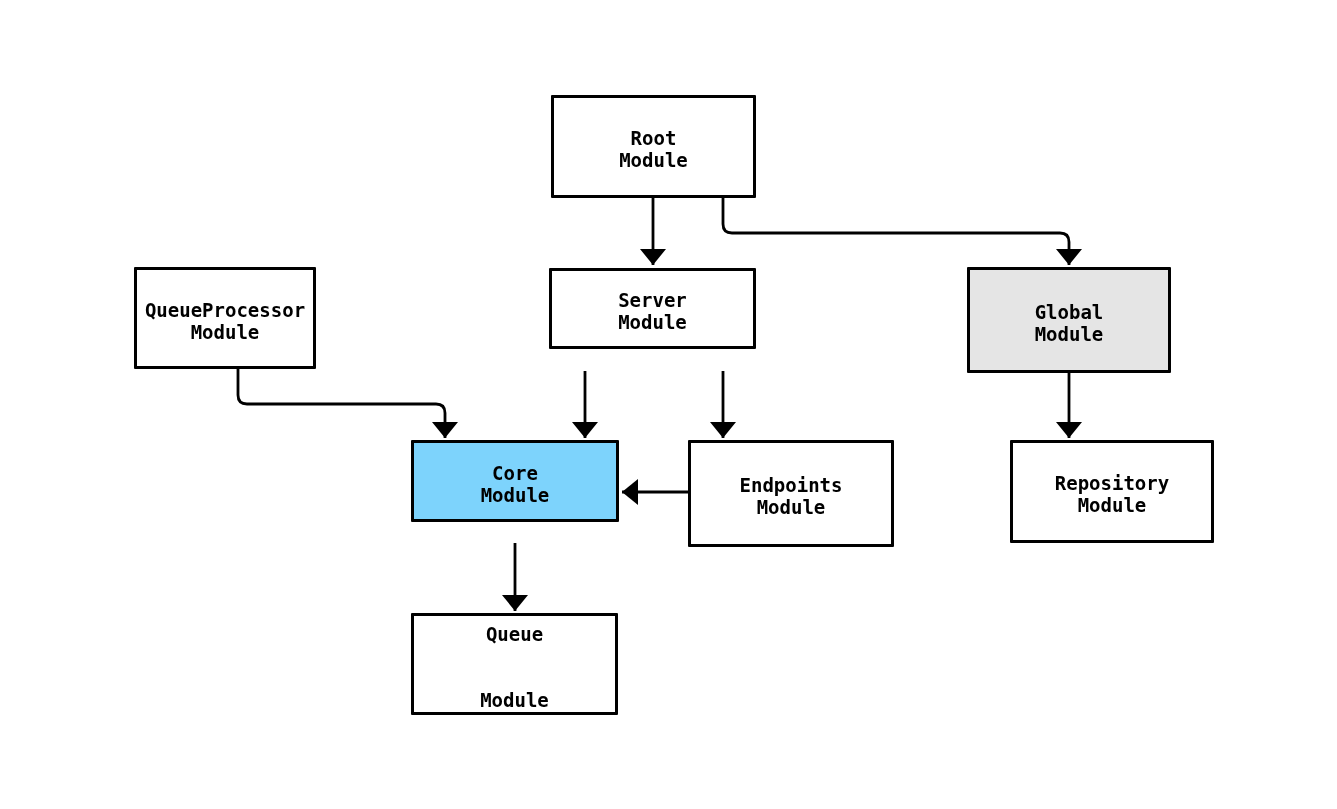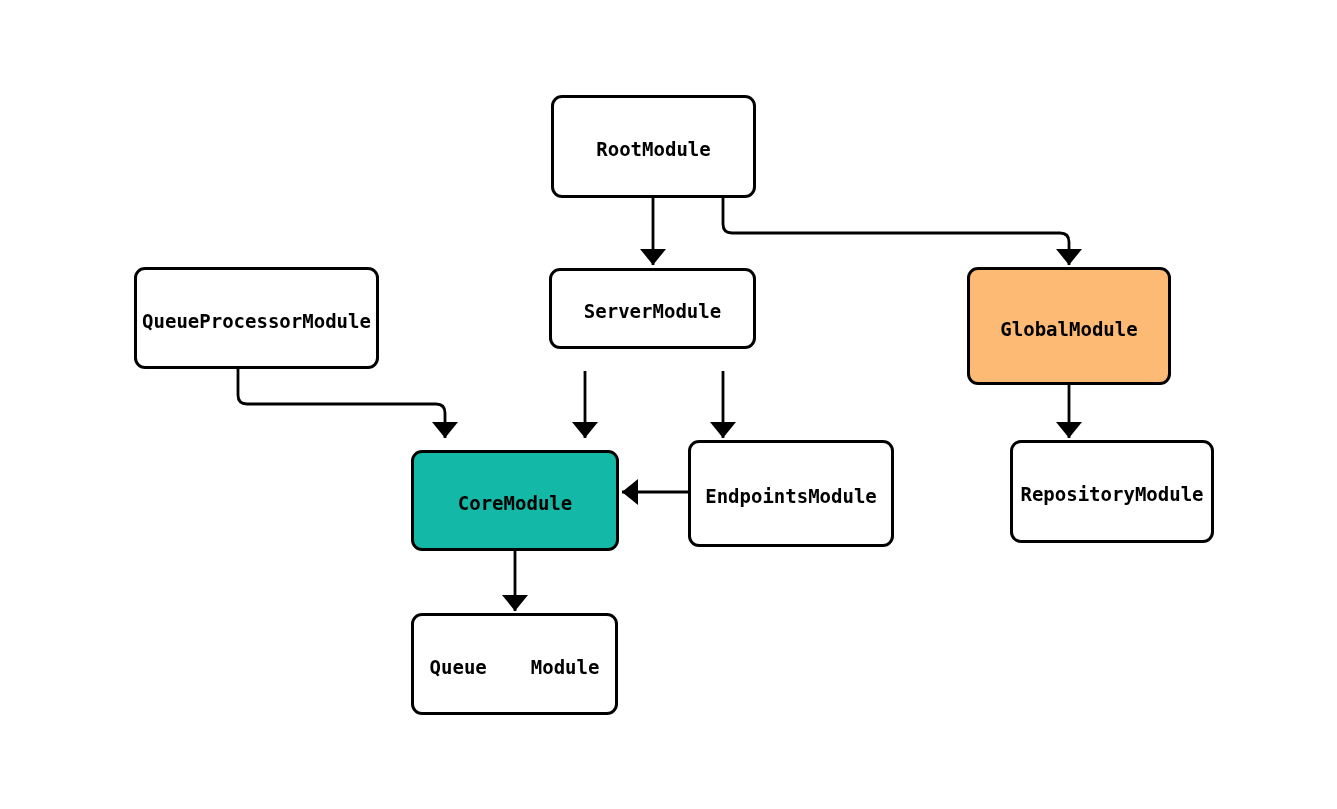--- a/index.html
+++ b/index.html
@@ -20,23 +20,23 @@
     left: 0;
     top: 0;
     width: 1337px;
     height: 809px;
   }
   .node {
     position: absolute;
     box-sizing: border-box;
     background: #ffffff;
     border: 3px solid #000000;
-    border-radius: 11px;
+    border-radius: 1px;
     display: flex;
-    flex-direction: row;
+    flex-direction: column;
     align-items: center;
     justify-content: center;
     padding-top: 5px;
     font-weight: bold;
     font-size: 19px;
     line-height: 22px;
     color: #000000;
     text-align: center;
     white-space: nowrap;
   }
@@ -60,33 +60,33 @@
       <polygon points="622,492 638,479 638,505" fill="#000000"></polygon>
       <path d="M1069 369 L1069 438" fill="none" stroke="#000000" stroke-width="2.8"></path>
       <polygon points="1069,438 1056,422 1082,422" fill="#000000"></polygon>
       <path d="M515 543 L515 611" fill="none" stroke="#000000" stroke-width="2.8"></path>
       <polygon points="515,611 502,595 528,595" fill="#000000"></polygon>
     </svg>
 <div class="node" style="left: 551px; top: 95px; width: 205px; height: 103px; border-color: rgb(0, 0, 0); background: rgb(255, 255, 255); color: rgb(0, 0, 0);">
       <span>Root</span>
       <span>Module</span>
     </div>
-    <div class="node" style="left: 134px; top: 267px; width: 245px; height: 102px; border-color: rgb(0, 0, 0); background: rgb(255, 255, 255); color: rgb(0, 0, 0);">
+    <div class="node" style="left: 134px; top: 267px; width: 182px; height: 102px; border-color: rgb(0, 0, 0); background: rgb(255, 255, 255); color: rgb(0, 0, 0);">
       <span>QueueProcessor</span>
       <span>Module</span>
     </div>
     <div class="node" style="left: 549px; top: 268px; width: 207px; height: 81px; border-color: rgb(0, 0, 0); background: rgb(255, 255, 255); color: rgb(0, 0, 0);">
       <span>Server</span>
       <span>Module</span>
     </div>
-    <div class="node" style="left: 967px; top: 267px; width: 204px; height: 118px; border-color: rgb(0, 0, 0); background: #fdba74; color: rgb(0, 0, 0);">
+    <div class="node" style="left: 967px; top: 267px; width: 204px; height: 106px; border-color: rgb(0, 0, 0); background: #e5e5e5; color: rgb(0, 0, 0);">
       <span>Global</span>
       <span>Module</span>
     </div>
-    <div class="node" style="left: 411px; top: 440px; width: 208px; height: 101px; border-color: rgb(0, 0, 0); background: #14b8a6; color: rgb(0, 0, 0); margin-top: 10px;">
+    <div class="node" style="left: 411px; top: 440px; width: 208px; height: 82px; border-color: rgb(0, 0, 0); background: #7dd3fc; color: rgb(0, 0, 0);">
       <span>Core</span>
       <span>Module</span>
     </div>
     <div class="node" style="left: 688px; top: 440px; width: 206px; height: 107px; border-color: rgb(0, 0, 0); background: rgb(255, 255, 255); color: rgb(0, 0, 0);">
       <span>Endpoints</span>
       <span>Module</span>
     </div>
     <div class="node" style="left: 1010px; top: 440px; width: 204px; height: 103px; border-color: rgb(0, 0, 0); background: rgb(255, 255, 255); color: rgb(0, 0, 0);">
       <span>Repository</span>
       <span>Module</span>

